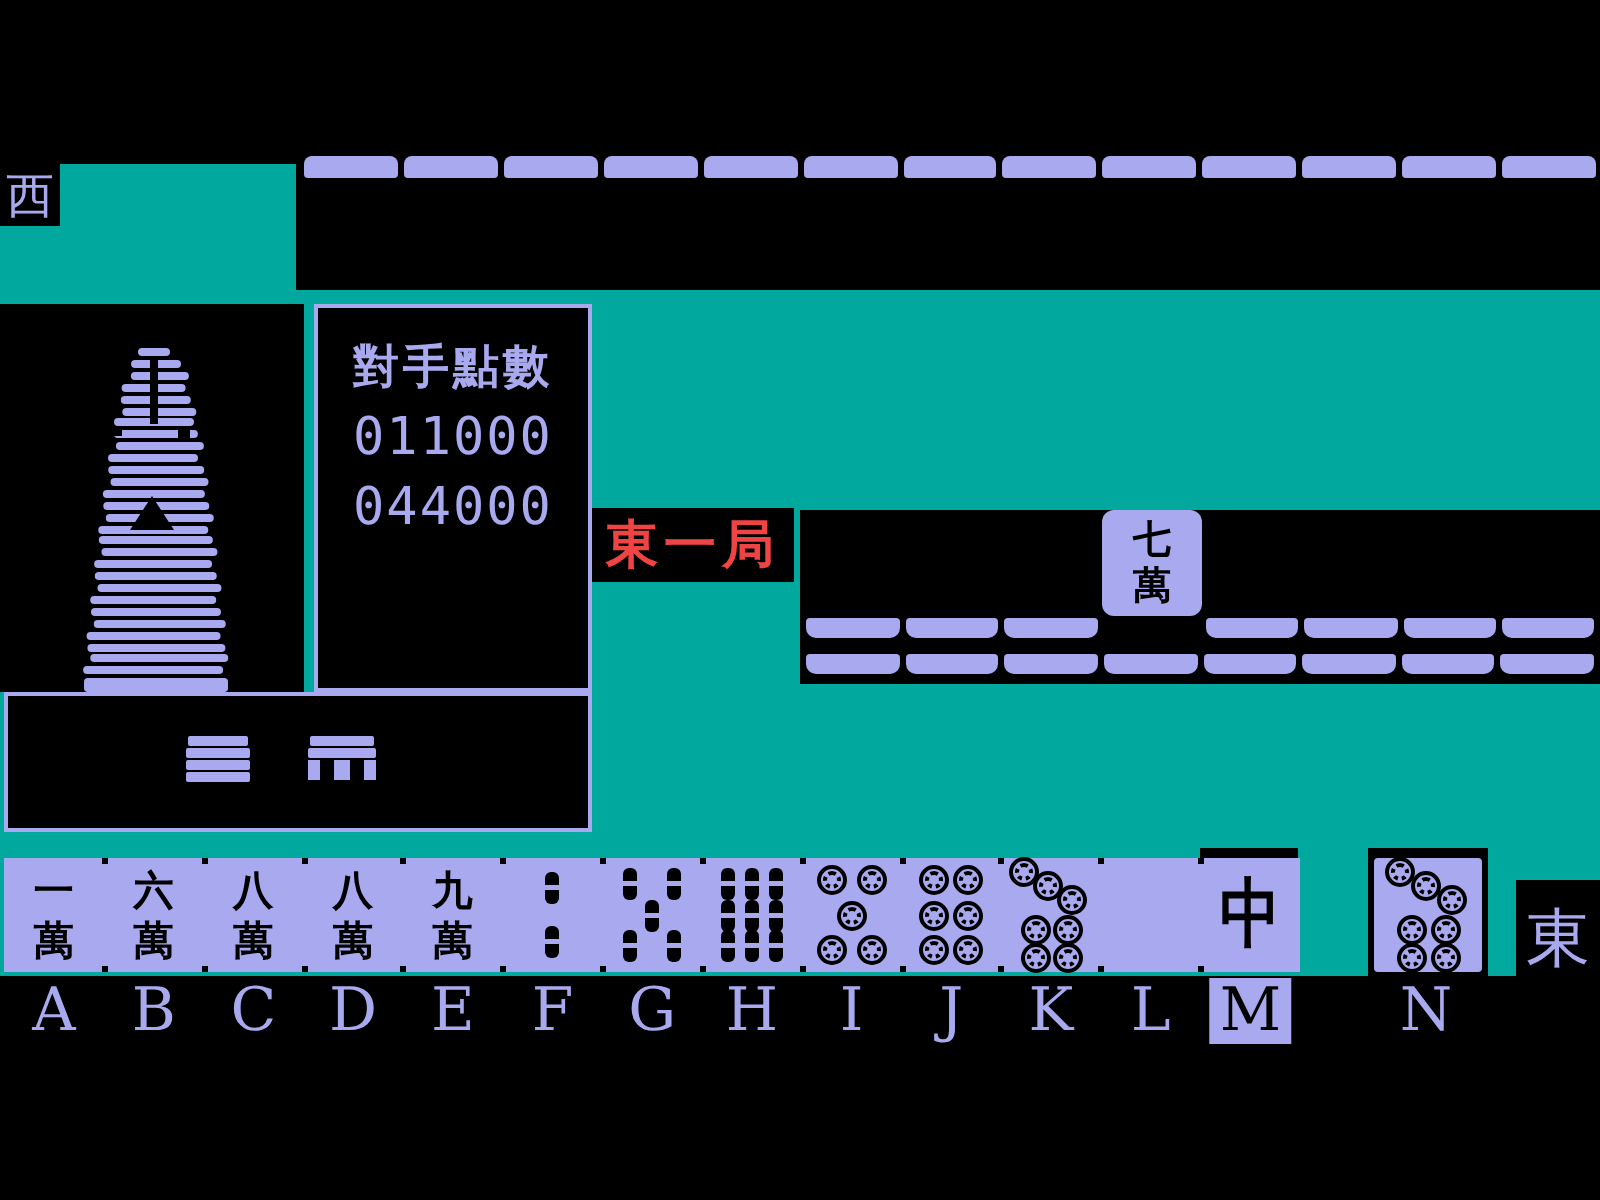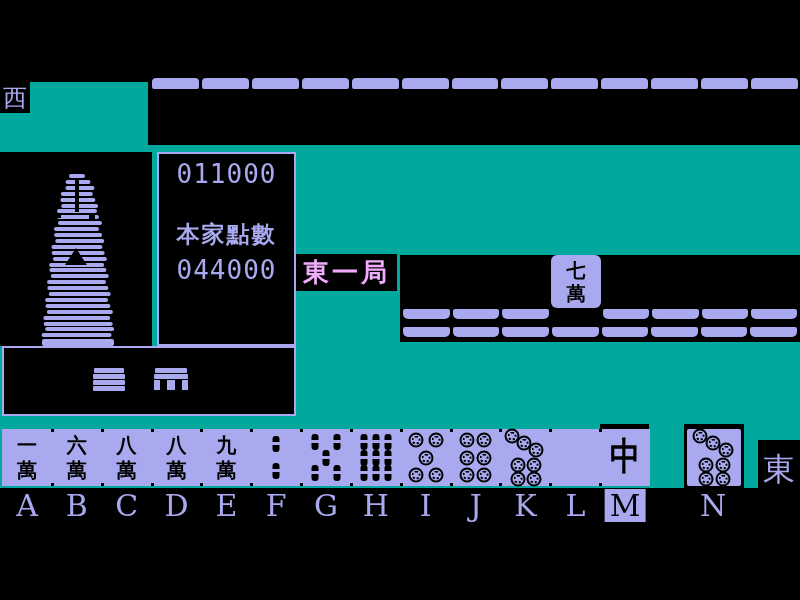--- a/index.html
+++ b/index.html
@@ -16,21 +16,21 @@
   .rackrow{display:flex;gap:3px;}
   .rackseg{flex:1;height:10px;background:#a9a9ef;border-radius:2px 2px 5px 5px;}
   
   #score-panel{background:#000;border:2px solid #a9a9ef;box-sizing:border-box;
                display:flex;flex-direction:column;align-items:center;color:#a9a9ef;}
   .score-label{font-size:23px;font-weight:bold;letter-spacing:2px;margin-top:14px;}
   .score-value{font-family:"DejaVu Sans Mono",monospace;font-size:26px;letter-spacing:1px;margin-top:5px;}
   .score-label.second{margin-top:30px;}
   
   #round-box{background:#000;display:flex;align-items:center;justify-content:center;
-             color:#f0abfc;font-size:26px;font-weight:bold;letter-spacing:3px;}
+             color:#ef4444;font-size:26px;font-weight:bold;letter-spacing:3px;}
   
   .tile{position:relative;background:#a9a9ef;box-sizing:border-box;}
   .hand-strip{display:flex;}
   .hand-strip .tile{width:49.85px;height:57px;}
   .hand-strip .tile + .tile::before{content:"";position:absolute;left:-1px;top:0;width:3px;height:3px;background:#000;}
   .hand-strip .tile + .tile::after{content:"";position:absolute;left:-1px;bottom:0;width:3px;height:3px;background:#000;}
   .man-face{position:absolute;inset:0;display:flex;flex-direction:column;align-items:center;
             justify-content:center;color:#000;font-weight:bold;font-size:20px;line-height:25px;}
   .honor-face{position:absolute;inset:0;display:flex;align-items:center;justify-content:center;
               color:#000;font-weight:bold;font-size:30px;transform:scaleY(1.25);}
@@ -116,22 +116,22 @@
         <div class="tbar" style="width: 72px; left: 78px; top: 187.2px;"></div>
         <div class="tbar" style="width: 72px; left: 78px; top: 188px; height: 6px;"></div>
       </div>
     <div class="abs black" style="left:75px;top:26px;width:4px;height:34px;"></div>
     <div class="abs black" style="left:55px;top:61px;width:6px;height:5px;"></div>
     <div class="abs black" style="left:89px;top:63px;width:6px;height:5px;"></div>
     <div class="abs" style="left:65px;top:96px;width:0;height:0;border-left:11px solid transparent;border-right:11px solid transparent;border-bottom:17px solid #000;"></div>
   </div>
 
   <div id="score-panel" class="abs" style="left:157px;top:152px;width:139px;height:194px;">
+    <div class="score-label">對手點數</div>
     <div class="score-value">011000</div>
-    <div class="score-label second">本家點數</div>
     <div class="score-value">044000</div>
   </div>
 
   <div id="round-box" class="abs" style="left:296px;top:254px;width:101px;height:37px;">
     <span>東一局</span>
   </div>
 
   <div class="abs black" style="left:400px;top:255px;width:400px;height:87px;">
     <div id="discard-tile" class="tile abs" style="left:151px;top:0;width:50px;height:53px;">
       <div class="man-face">

